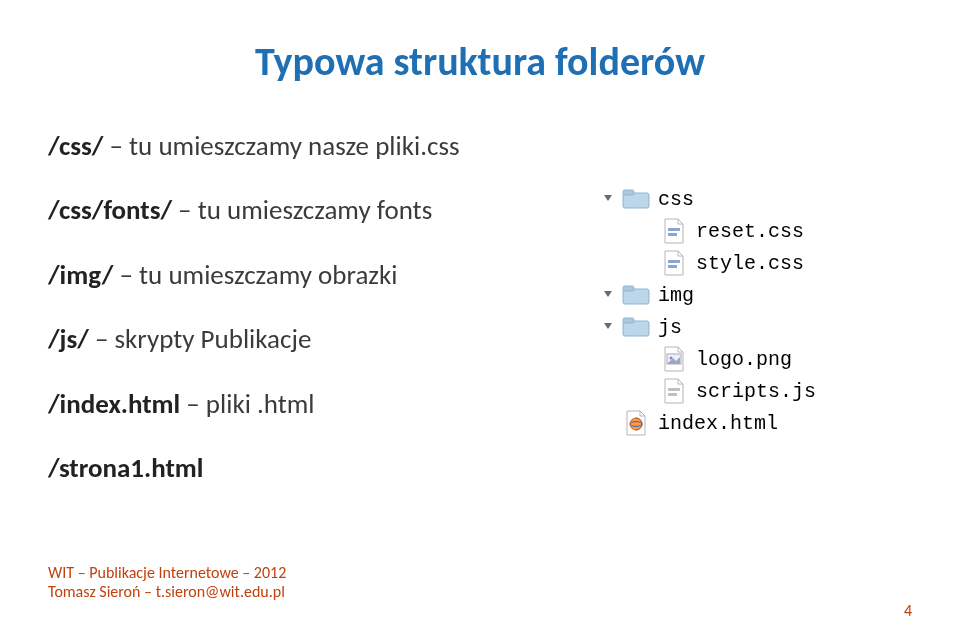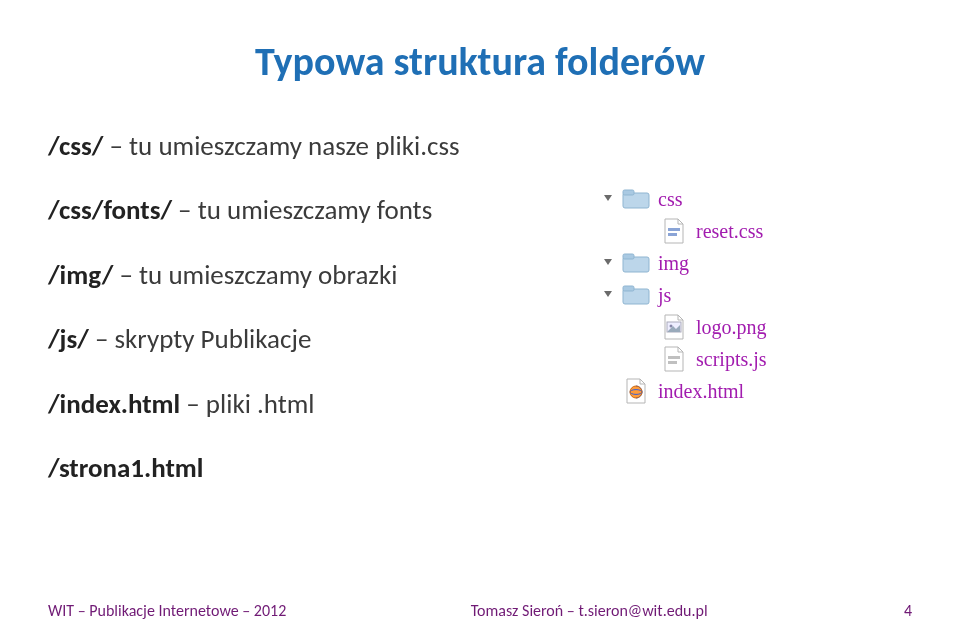--- a/index.html
+++ b/index.html
@@ -3,27 +3,27 @@
 <meta charset="utf-8">
 <style>
   * { box-sizing: border-box; margin: 0; padding: 0; }
   html, body { width: 960px; height: 640px; font-family: Calibri, "Segoe UI", Arial, sans-serif; background: #fff; color: #222; }
   .slide { position: relative; width: 960px; height: 640px; padding: 18px 48px 28px 48px; }
   .title { color: #1f6fb5; font-size: 40px; font-weight: 700; text-align: center; margin-top: 19px; margin-bottom: 42px; }
   .content { display: flex; gap: 20px; }
   .left { flex: 1; font-size: 27px; color: #3b3b3b; line-height: 1.35; }
   .left .item { margin-bottom: 28px; }
   .left .path { font-weight: 700; color: #222; }
-  .right { width: 310px; padding-top: 55px; font-family: Liberation Serif, serif; font-size: 20px; color: #a21caf; }
+  .right { width: 310px; padding-top: 55px; font-family: Liberation Mono, monospace; font-size: 20px; color: #000000; }
   .tree-row { display: flex; align-items: center; height: 32px; }
   .tree-row .indent { display: inline-block; }
   .arrow { width: 14px; height: 14px; margin-right: 6px; }
   .folder-icon, .file-icon { width: 28px; height: 22px; margin-right: 8px; display: inline-flex; align-items: center; justify-content: center; }
   .label { font-size: 20px; }
-  .footer { position: absolute; bottom: 20px; left: 48px; right: 48px; display: flex; justify-content: space-between; font-size: 16px; color: #701a75; }
+  .footer { position: absolute; bottom: 20px; left: 48px; right: 48px; display: flex; justify-content: space-between; font-size: 16px; color: #c2410c; flex-direction: column; }
   .footer .pagenum { min-width: 20px; text-align: right; }
   svg { display: block; }
 </style>
 </head>
 <body>
 
 <div class="slide">
   <h1 class="title">Typowa struktura folderów</h1>
 
   <div class="content">
@@ -56,20 +56,33 @@
           <span class="arrow"></span>
           <span class="file-icon">
             <svg width="24" height="26" viewBox="0 0 24 26">
               <path d="M3 1 H16 L21 6 V25 H3 Z" fill="#fff" stroke="#b5b5b5"></path>
               <path d="M16 1 V6 H21" fill="none" stroke="#b5b5b5"></path>
               <rect x="6" y="10" width="12" height="3" fill="#8aa4d6"></rect>
               <rect x="6" y="15" width="9" height="3" fill="#8aa4d6"></rect>
             </svg>
           </span>
           <span class="label">reset.css</span>
+        </div>
+        <div class="tree-row">
+          <span class="indent" style="width: 38px;"></span>
+          <span class="arrow"></span>
+          <span class="file-icon">
+            <svg width="24" height="26" viewBox="0 0 24 26">
+              <path d="M3 1 H16 L21 6 V25 H3 Z" fill="#fff" stroke="#b5b5b5"></path>
+              <path d="M16 1 V6 H21" fill="none" stroke="#b5b5b5"></path>
+              <rect x="6" y="10" width="12" height="3" fill="#8aa4d6"></rect>
+              <rect x="6" y="15" width="9" height="3" fill="#8aa4d6"></rect>
+            </svg>
+          </span>
+          <span class="label">style.css</span>
         </div>
         <div class="tree-row">
           <span class="indent" style="width: 0px;"></span>
           <span class="arrow">
             <svg width="12" height="12" viewBox="0 0 12 12">
               <polygon points="2,3 10,3 6,9" fill="#6b6b6b"></polygon>
             </svg>
           </span>
           <span class="folder-icon">
             <svg width="28" height="22" viewBox="0 0 28 22">

